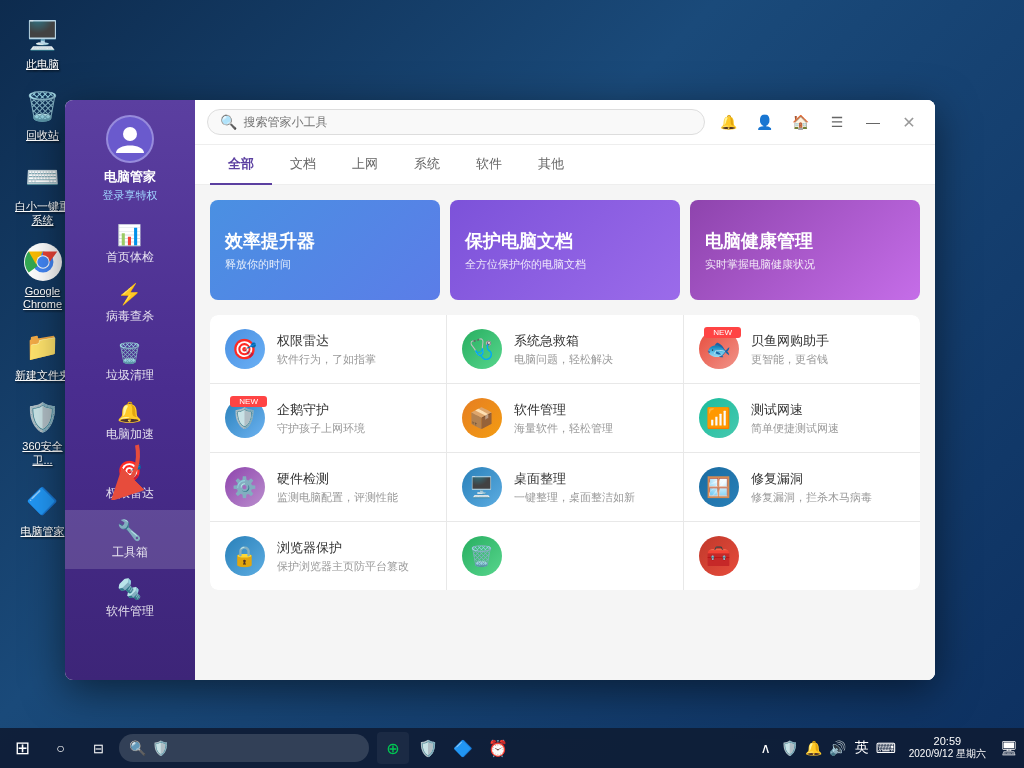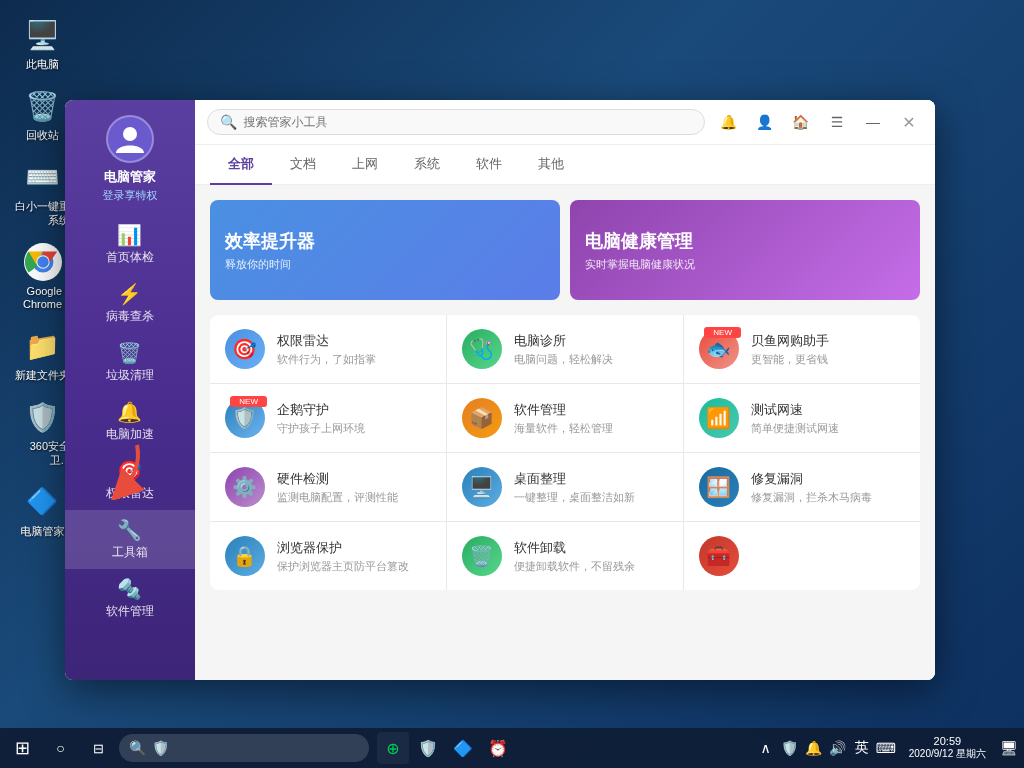--- a/index.html
+++ b/index.html
@@ -44,23 +44,24 @@
       height: 40px;
       display: flex;
       align-items: center;
       justify-content: center;
       font-size: 28px;
       margin-bottom: 3px;
     }
     .desktop-icon .icon-label {
       color: white;
       font-size: 11px;
-      text-align: right;
+      text-align: center;
       text-shadow: 1px 1px 2px rgba(0,0,0,0.8);
       line-height: 1.2;
+      text-decoration: underline;
     }
 
     
     .app-window {
       position: absolute;
       top: 100px;
       left: 65px;
       width: 870px;
       height: 580px;
       background: #f5f5f5;
@@ -539,20 +540,24 @@
         <div class="tab-item">其他</div>
       </div>
 
       <div class="content-area">
 
         <div class="banners">
           <div class="banner banner-1">
             <div class="banner-title">效率提升器</div>
             <div class="banner-subtitle">释放你的时间</div>
           </div>
+          <div class="banner banner-2">
+            <div class="banner-title">保护电脑文档</div>
+            <div class="banner-subtitle">全方位保护你的电脑文档</div>
+          </div>
           <div class="banner banner-3">
             <div class="banner-title">电脑健康管理</div>
             <div class="banner-subtitle">实时掌握电脑健康状况</div>
           </div>
         </div>
 
         <div class="tool-grid">
 
           <div class="tool-item">
             <div class="tool-icon-wrap">
@@ -561,21 +566,21 @@
             <div class="tool-info">
               <div class="tool-name">权限雷达</div>
               <div class="tool-desc">软件行为，了如指掌</div>
             </div>
           </div>
           <div class="tool-item">
             <div class="tool-icon-wrap">
               <div class="tool-icon" style="background: linear-gradient(135deg, #27ae60, #58d68d);">🩺</div>
             </div>
             <div class="tool-info">
-              <div class="tool-name">电脑诊所</div>
+              <div class="tool-name">系统急救箱</div>
               <div class="tool-desc">电脑问题，轻松解决</div>
             </div>
           </div>
           <div class="tool-item">
             <div class="tool-icon-wrap" style="position:relative;">
               <div class="tool-icon" style="background: linear-gradient(135deg, #e74c3c, #f1948a);">🐟</div>
               <span class="new-badge">NEW</span>
             </div>
             <div class="tool-info">
               <div class="tool-name">贝鱼网购助手</div>
@@ -645,24 +650,20 @@
               <div class="tool-icon" style="background: linear-gradient(135deg, #2980b9, #5dade2);">🔒</div>
             </div>
             <div class="tool-info">
               <div class="tool-name">浏览器保护</div>
               <div class="tool-desc">保护浏览器主页防平台篡改</div>
             </div>
           </div>
           <div class="tool-item">
             <div class="tool-icon-wrap">
               <div class="tool-icon" style="background: linear-gradient(135deg, #27ae60, #58d68d);">🗑️</div>
-            </div>
-            <div class="tool-info">
-              <div class="tool-name">软件卸载</div>
-              <div class="tool-desc">便捷卸载软件，不留残余</div>
             </div>
           </div>
           <div class="tool-item">
             <div class="tool-icon-wrap">
               <div class="tool-icon" style="background: linear-gradient(135deg, #c0392b, #e74c3c);">🧰</div>
             </div>
           </div>
         </div>
       </div>
     </div>

